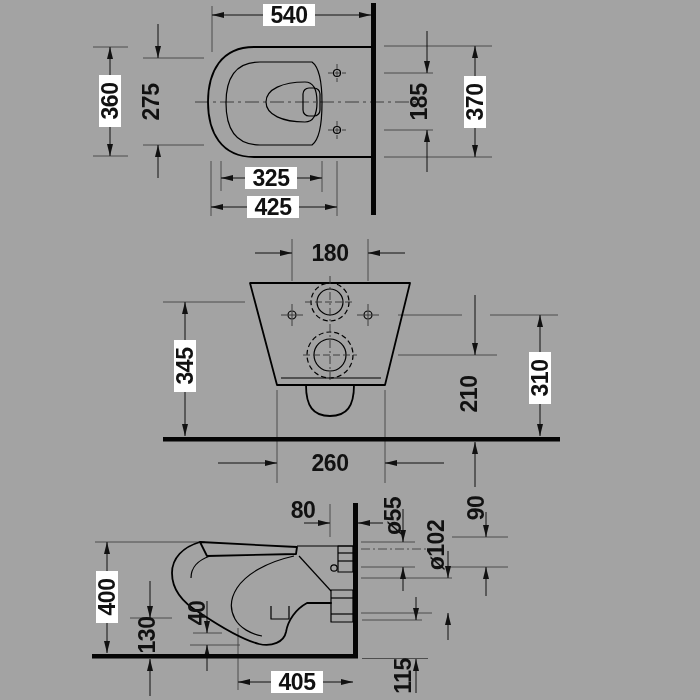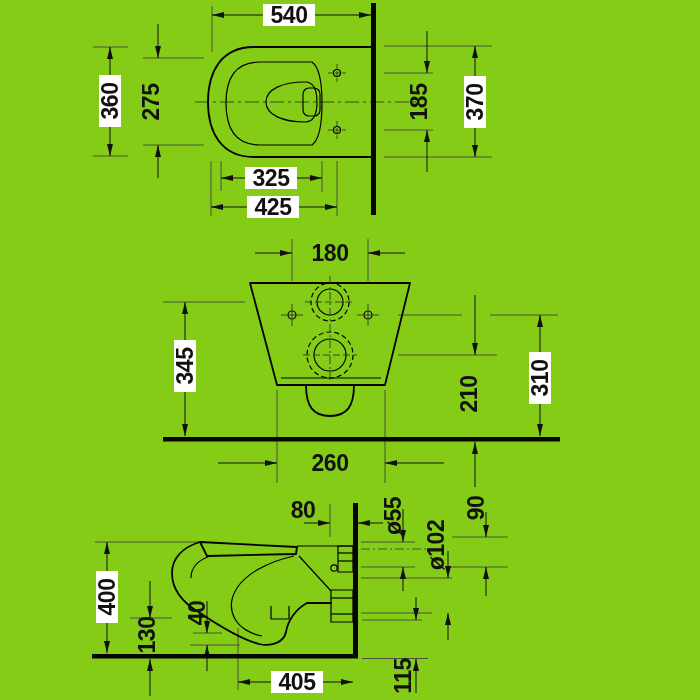--- a/index.html
+++ b/index.html
@@ -1,16 +1,16 @@
 <!DOCTYPE html>
 <html><head>
 <meta charset="utf-8">
 <style>
   html,body{margin:0;padding:0;background:#ffffff;}
-  .stage{width:700px;height:700px;position:relative;background:#84cc16;overflow:hidden;}
+  .stage{width:700px;height:700px;position:relative;background:#a3a3a3;overflow:hidden;}
   svg{display:block;}
   text{font-family:"Liberation Sans","DejaVu Sans",sans-serif;font-weight:bold;fill:#111;}
   .dim{font-size:23px;letter-spacing:-0.5px;}
   .ext{stroke:#444;stroke-width:0.9;fill:none;}
   .dimline{stroke:#111;stroke-width:1;fill:none;}
   .obj{stroke:#000;stroke-width:1.8;fill:none;stroke-linejoin:round;stroke-linecap:round;}
   .obj2{stroke:#000;stroke-width:1.2;fill:none;stroke-linejoin:round;}
   .thick{fill:#050505;stroke:none;}
   .cl{stroke:#333;stroke-width:0.9;fill:none;}
   .bgr{fill:#ffffff;stroke:none;}

